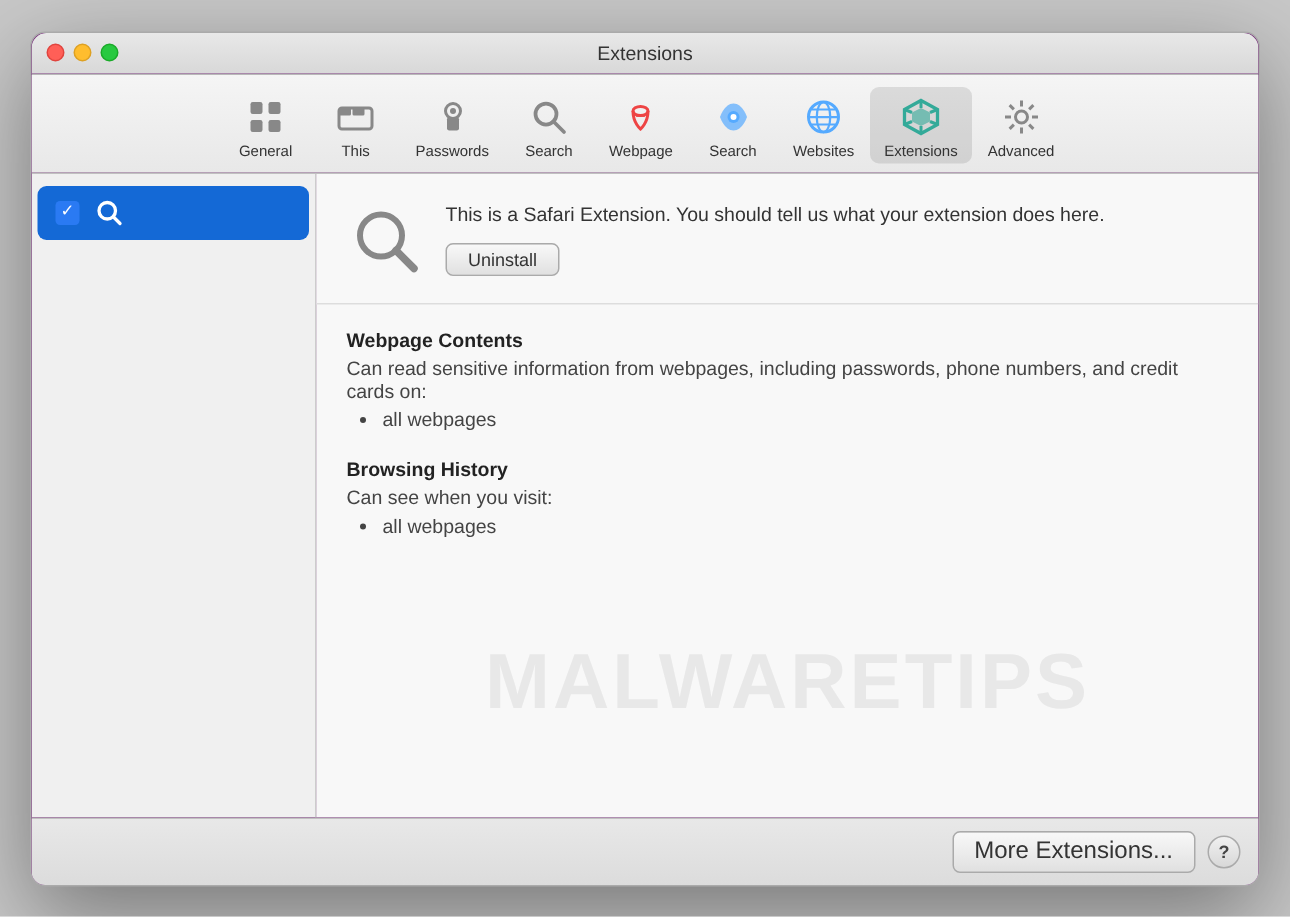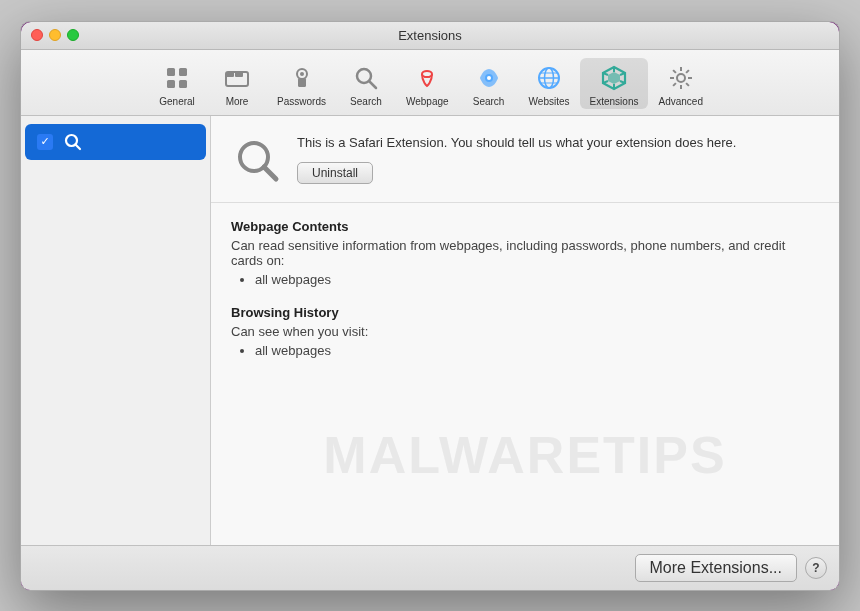--- a/index.html
+++ b/index.html
@@ -313,21 +313,21 @@
       </div>
 
       <div class="toolbar-item">
         <div class="toolbar-icon">
           <svg width="28" height="28" viewBox="0 0 28 28">
             <rect x="3" y="8" width="22" height="14" rx="2" fill="none" stroke="#888" stroke-width="2"></rect>
             <rect x="3" y="8" width="8" height="5" rx="1" fill="#888"></rect>
             <rect x="12" y="8" width="8" height="5" rx="1" fill="#888"></rect>
           </svg>
         </div>
-        <span class="toolbar-label">More</span>
+        <span class="toolbar-label">This</span>
       </div>
 
 
       <div class="toolbar-item">
         <div class="toolbar-icon">
           <svg width="28" height="28" viewBox="0 0 28 28">
             <circle cx="14" cy="10" r="5" fill="none" stroke="#888" stroke-width="2"></circle>
             <rect x="10" y="14" width="8" height="9" rx="1.5" fill="#888"></rect>
             <circle cx="14" cy="10" r="2" fill="#888"></circle>
           </svg>

